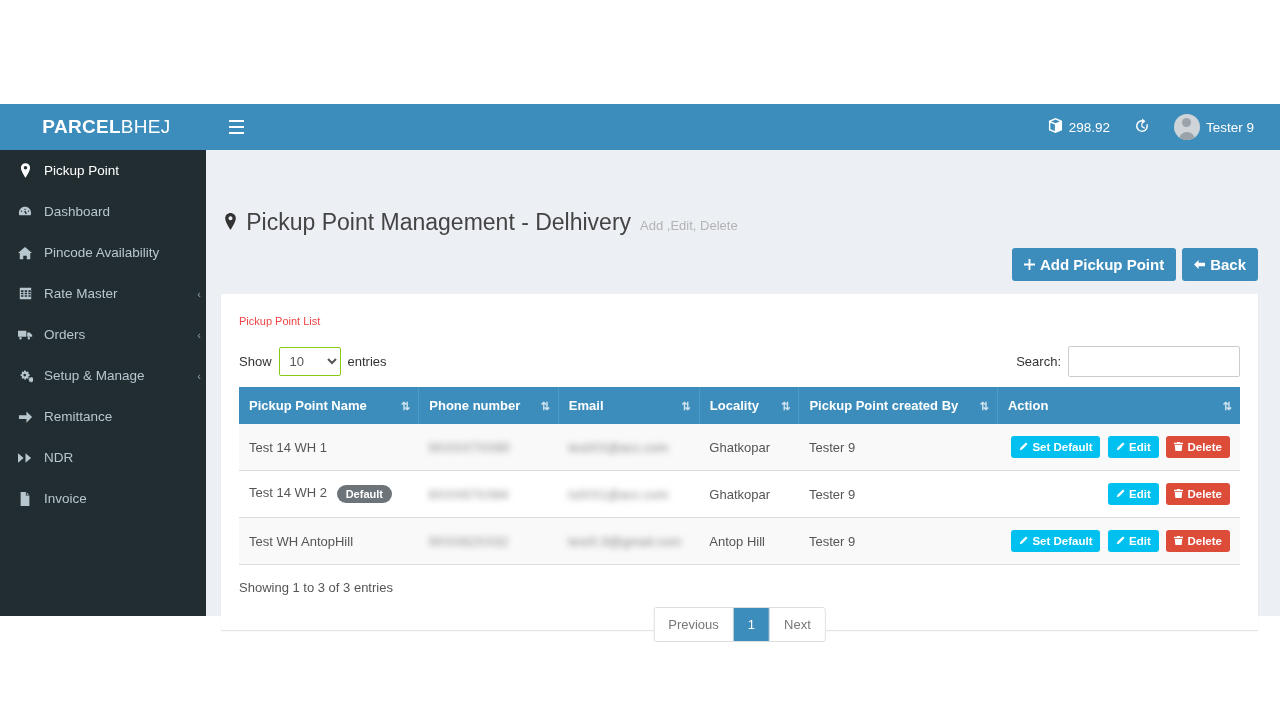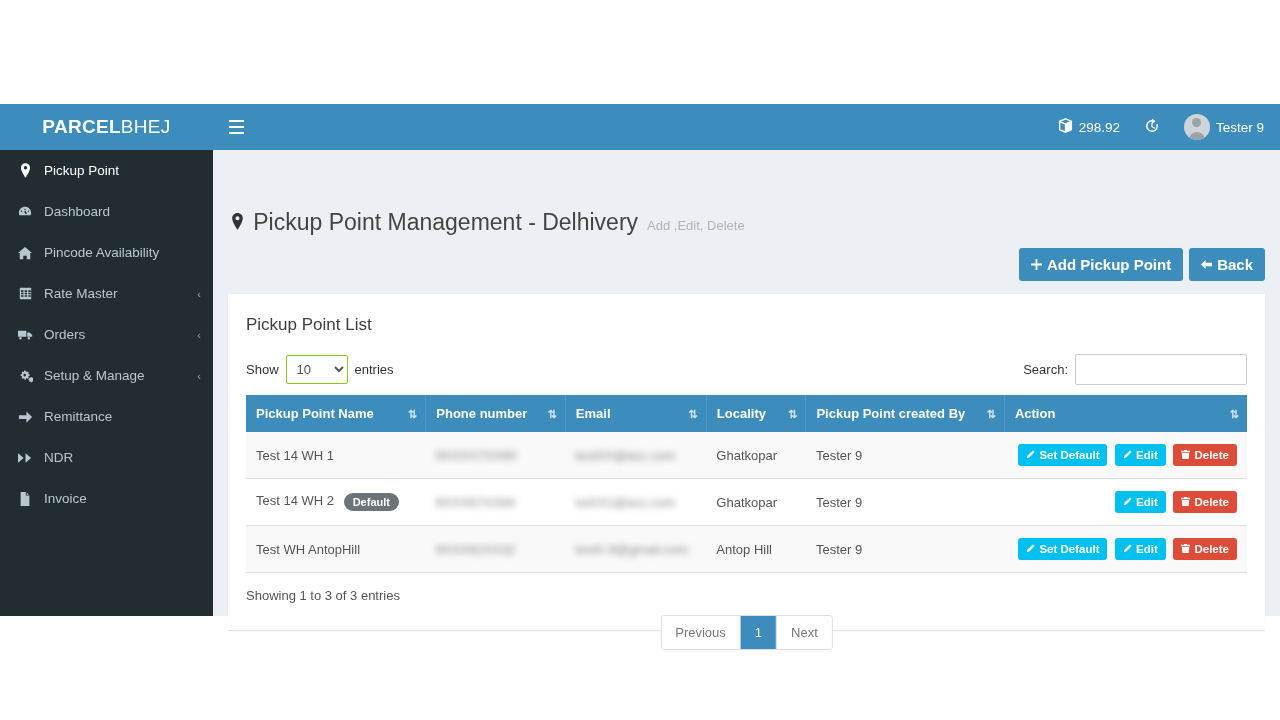--- a/index.html
+++ b/index.html
@@ -65,21 +65,21 @@
   .burger {
     width: 46px; height: 46px;
     display: flex; flex-direction: column; align-items: center; justify-content: center;
     cursor: pointer;
   }
   .burger span {
     display: block; width: 15px; height: 2px; background: #ffffff; margin: 2px 0;
   }
   .topbar-right {
     margin-left: auto; display: flex; align-items: flex-start; height: 46px;
-    padding-right: 4px; color: #ffffff; font-size: 13.5px;
+    padding-right: 14px; color: #ffffff; font-size: 13.5px;
   }
   .tb-item {
     display: flex; align-items: center; gap: 6px;
     padding: 0 12px; height: 46px; cursor: pointer;
   }
   .avatar {
     width: 26px; height: 26px; border-radius: 50%;
     background: #cfd4d8; display: inline-flex; align-items: flex-end; justify-content: center;
     overflow: hidden; position: relative;
   }
@@ -87,21 +87,21 @@
     content: ""; position: absolute; top: 4px;
     width: 9px; height: 9px; border-radius: 50%; background: #9aa3a9;
   }
   .avatar::after {
     content: ""; position: absolute; bottom: 0;
     width: 16px; height: 8px; border-radius: 8px 8px 0 0; background: #9aa3a9;
   }
 
   
   .content {
-    position: absolute; left: 213px; top: 46px;
+    position: absolute; left: 206px; top: 46px;
     width: 1067px; height: 466px;
     background: #ecf0f5;
     padding: 12px 15px 8px 15px;
   }
   .page-head {
     display: flex; align-items: baseline;
     padding: 8px 0 0 3px;
   }
   .page-title {
     font-size: 23px; color: #444; font-weight: normal;
@@ -124,21 +124,21 @@
 
   .panel {
     margin-top: 13px;
     background: #ffffff;
     border-top: 3px solid #ffffff;
     box-shadow: 0 1px 1px rgba(0,0,0,.1);
     padding: 10px 18px 16px 18px;
     height: 336px;
   }
   .panel-title {
-    font-size: 17px; color: #404040; font-weight: normal;
+    font-size: 11px; color: #ef4444; font-weight: normal;
     padding: 8px 0 2px 0;
   }
 
   .table-tools {
     display: flex; align-items: center; justify-content: space-between;
     margin-top: 17px; margin-bottom: 10px;
   }
   .dt-length, .dt-filter {
     font-size: 13px; color: #333;
     display: flex; align-items: center; gap: 7px;

